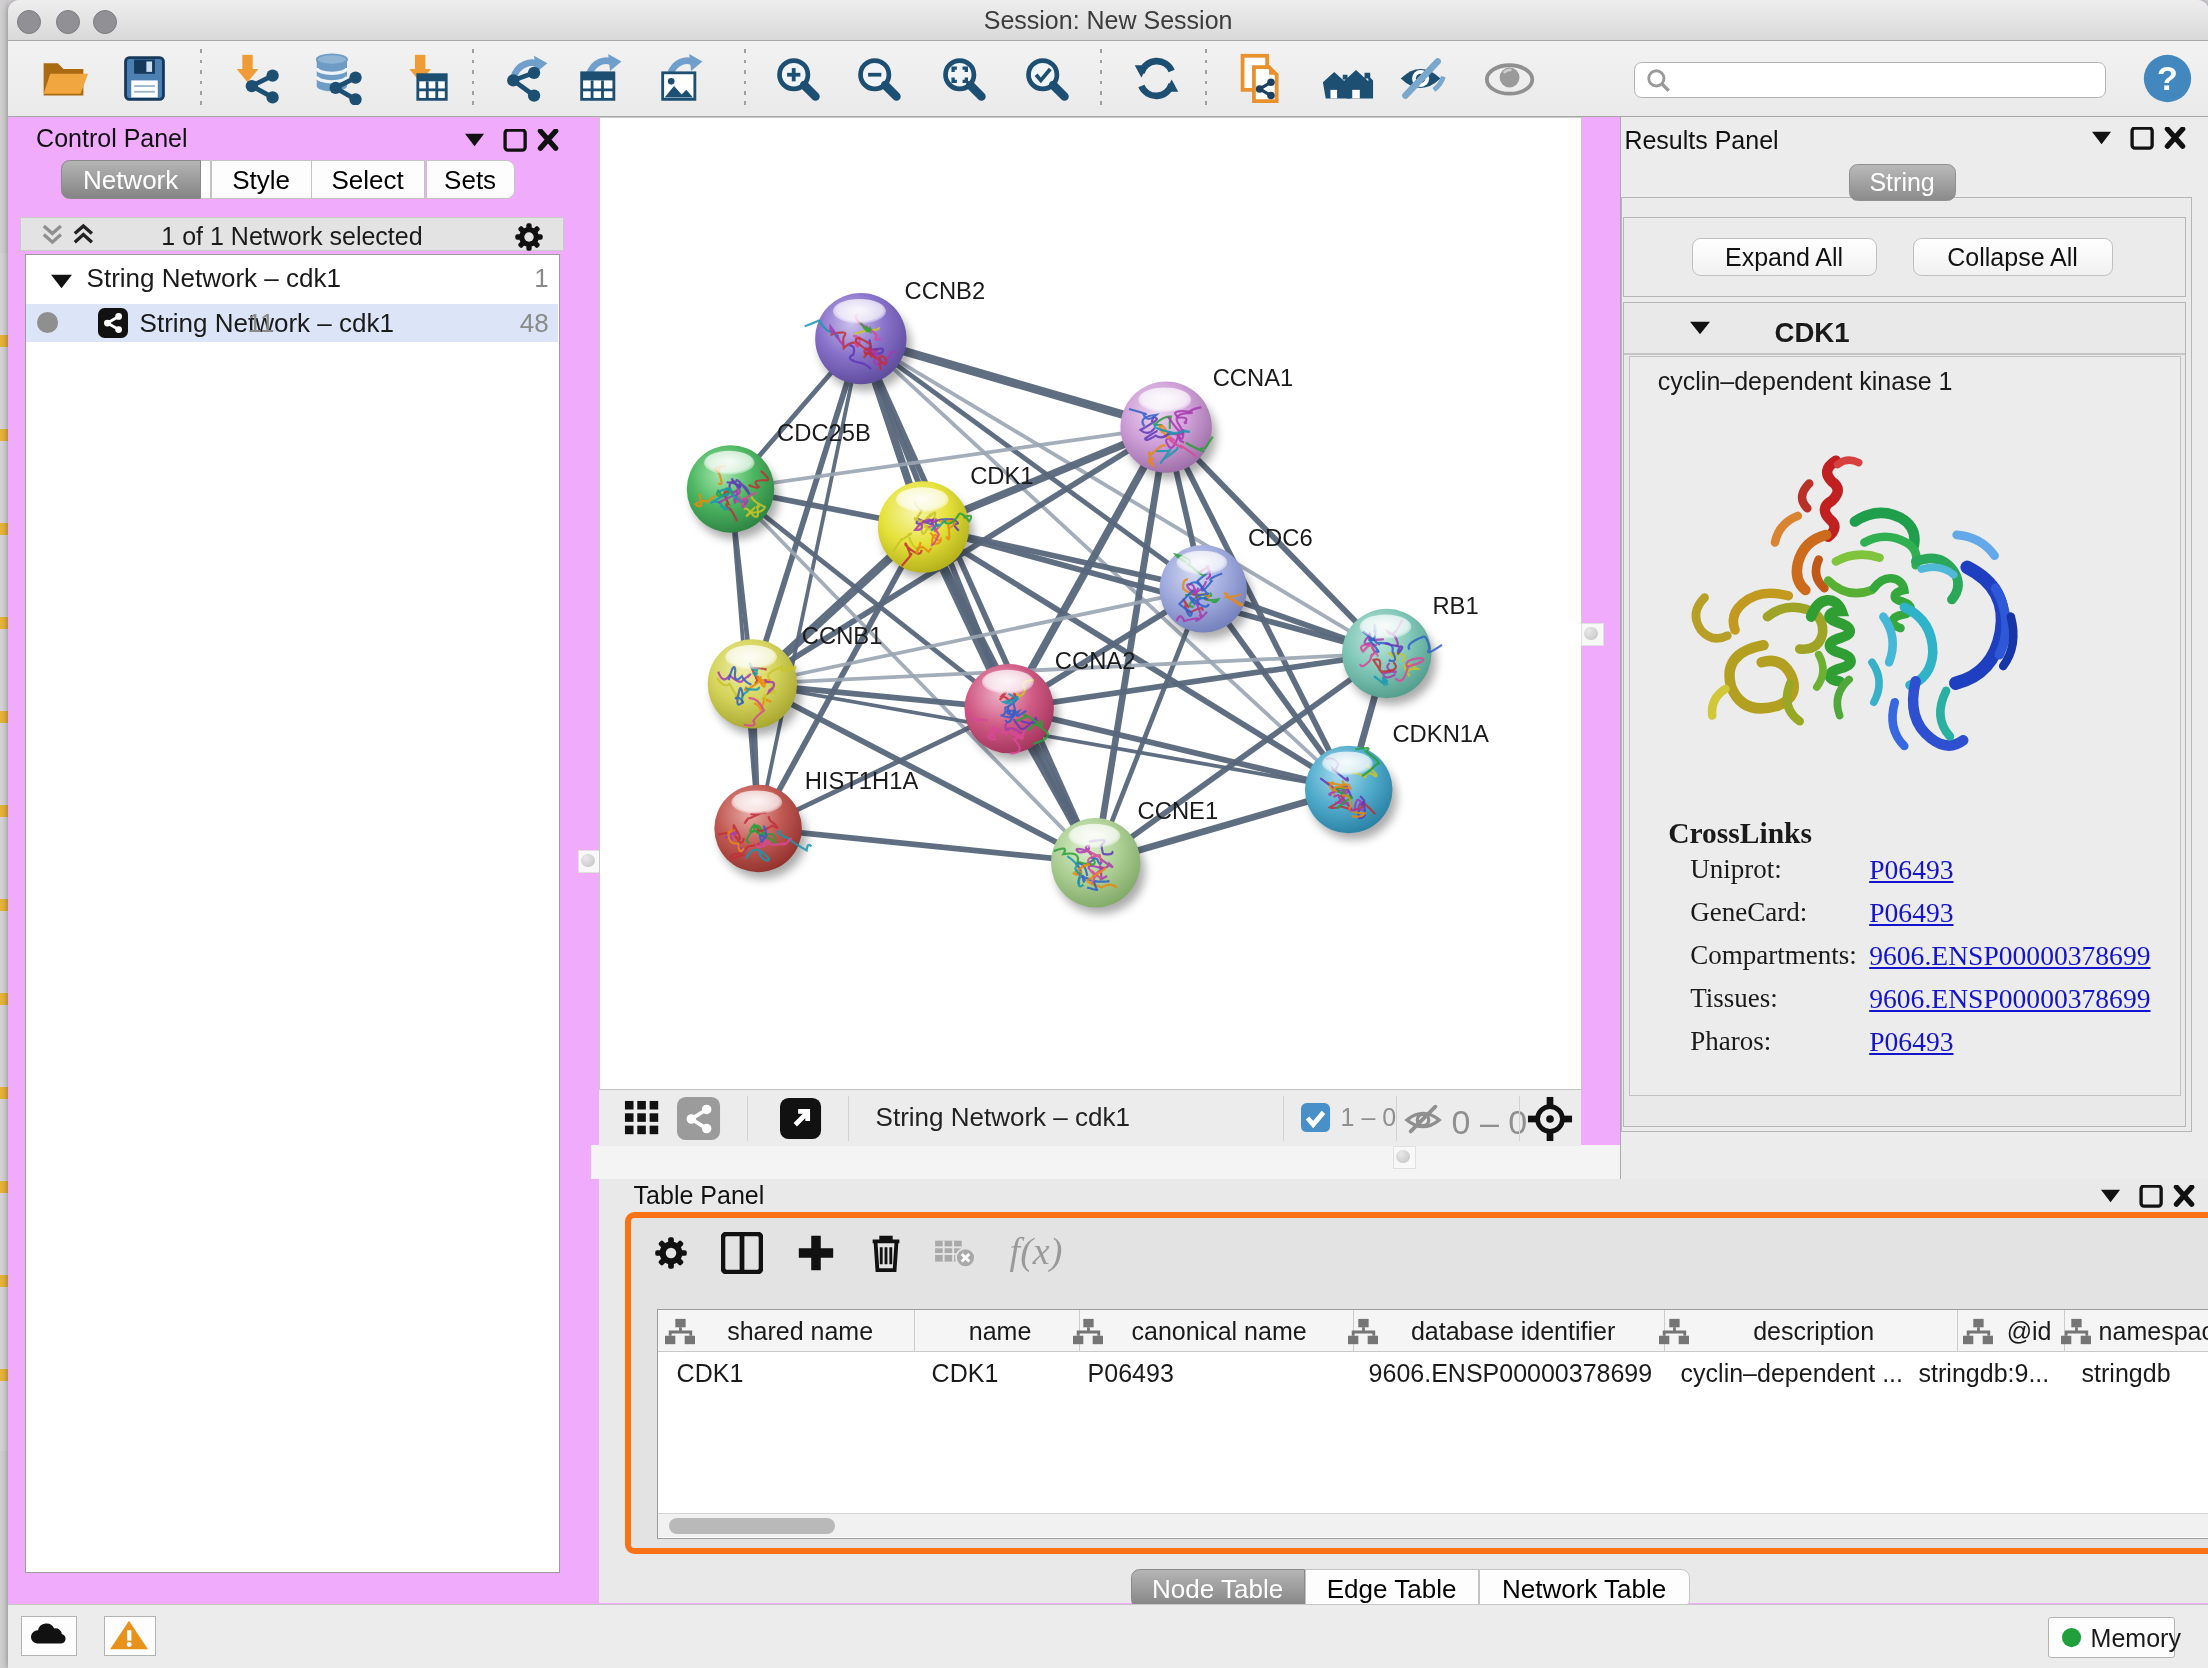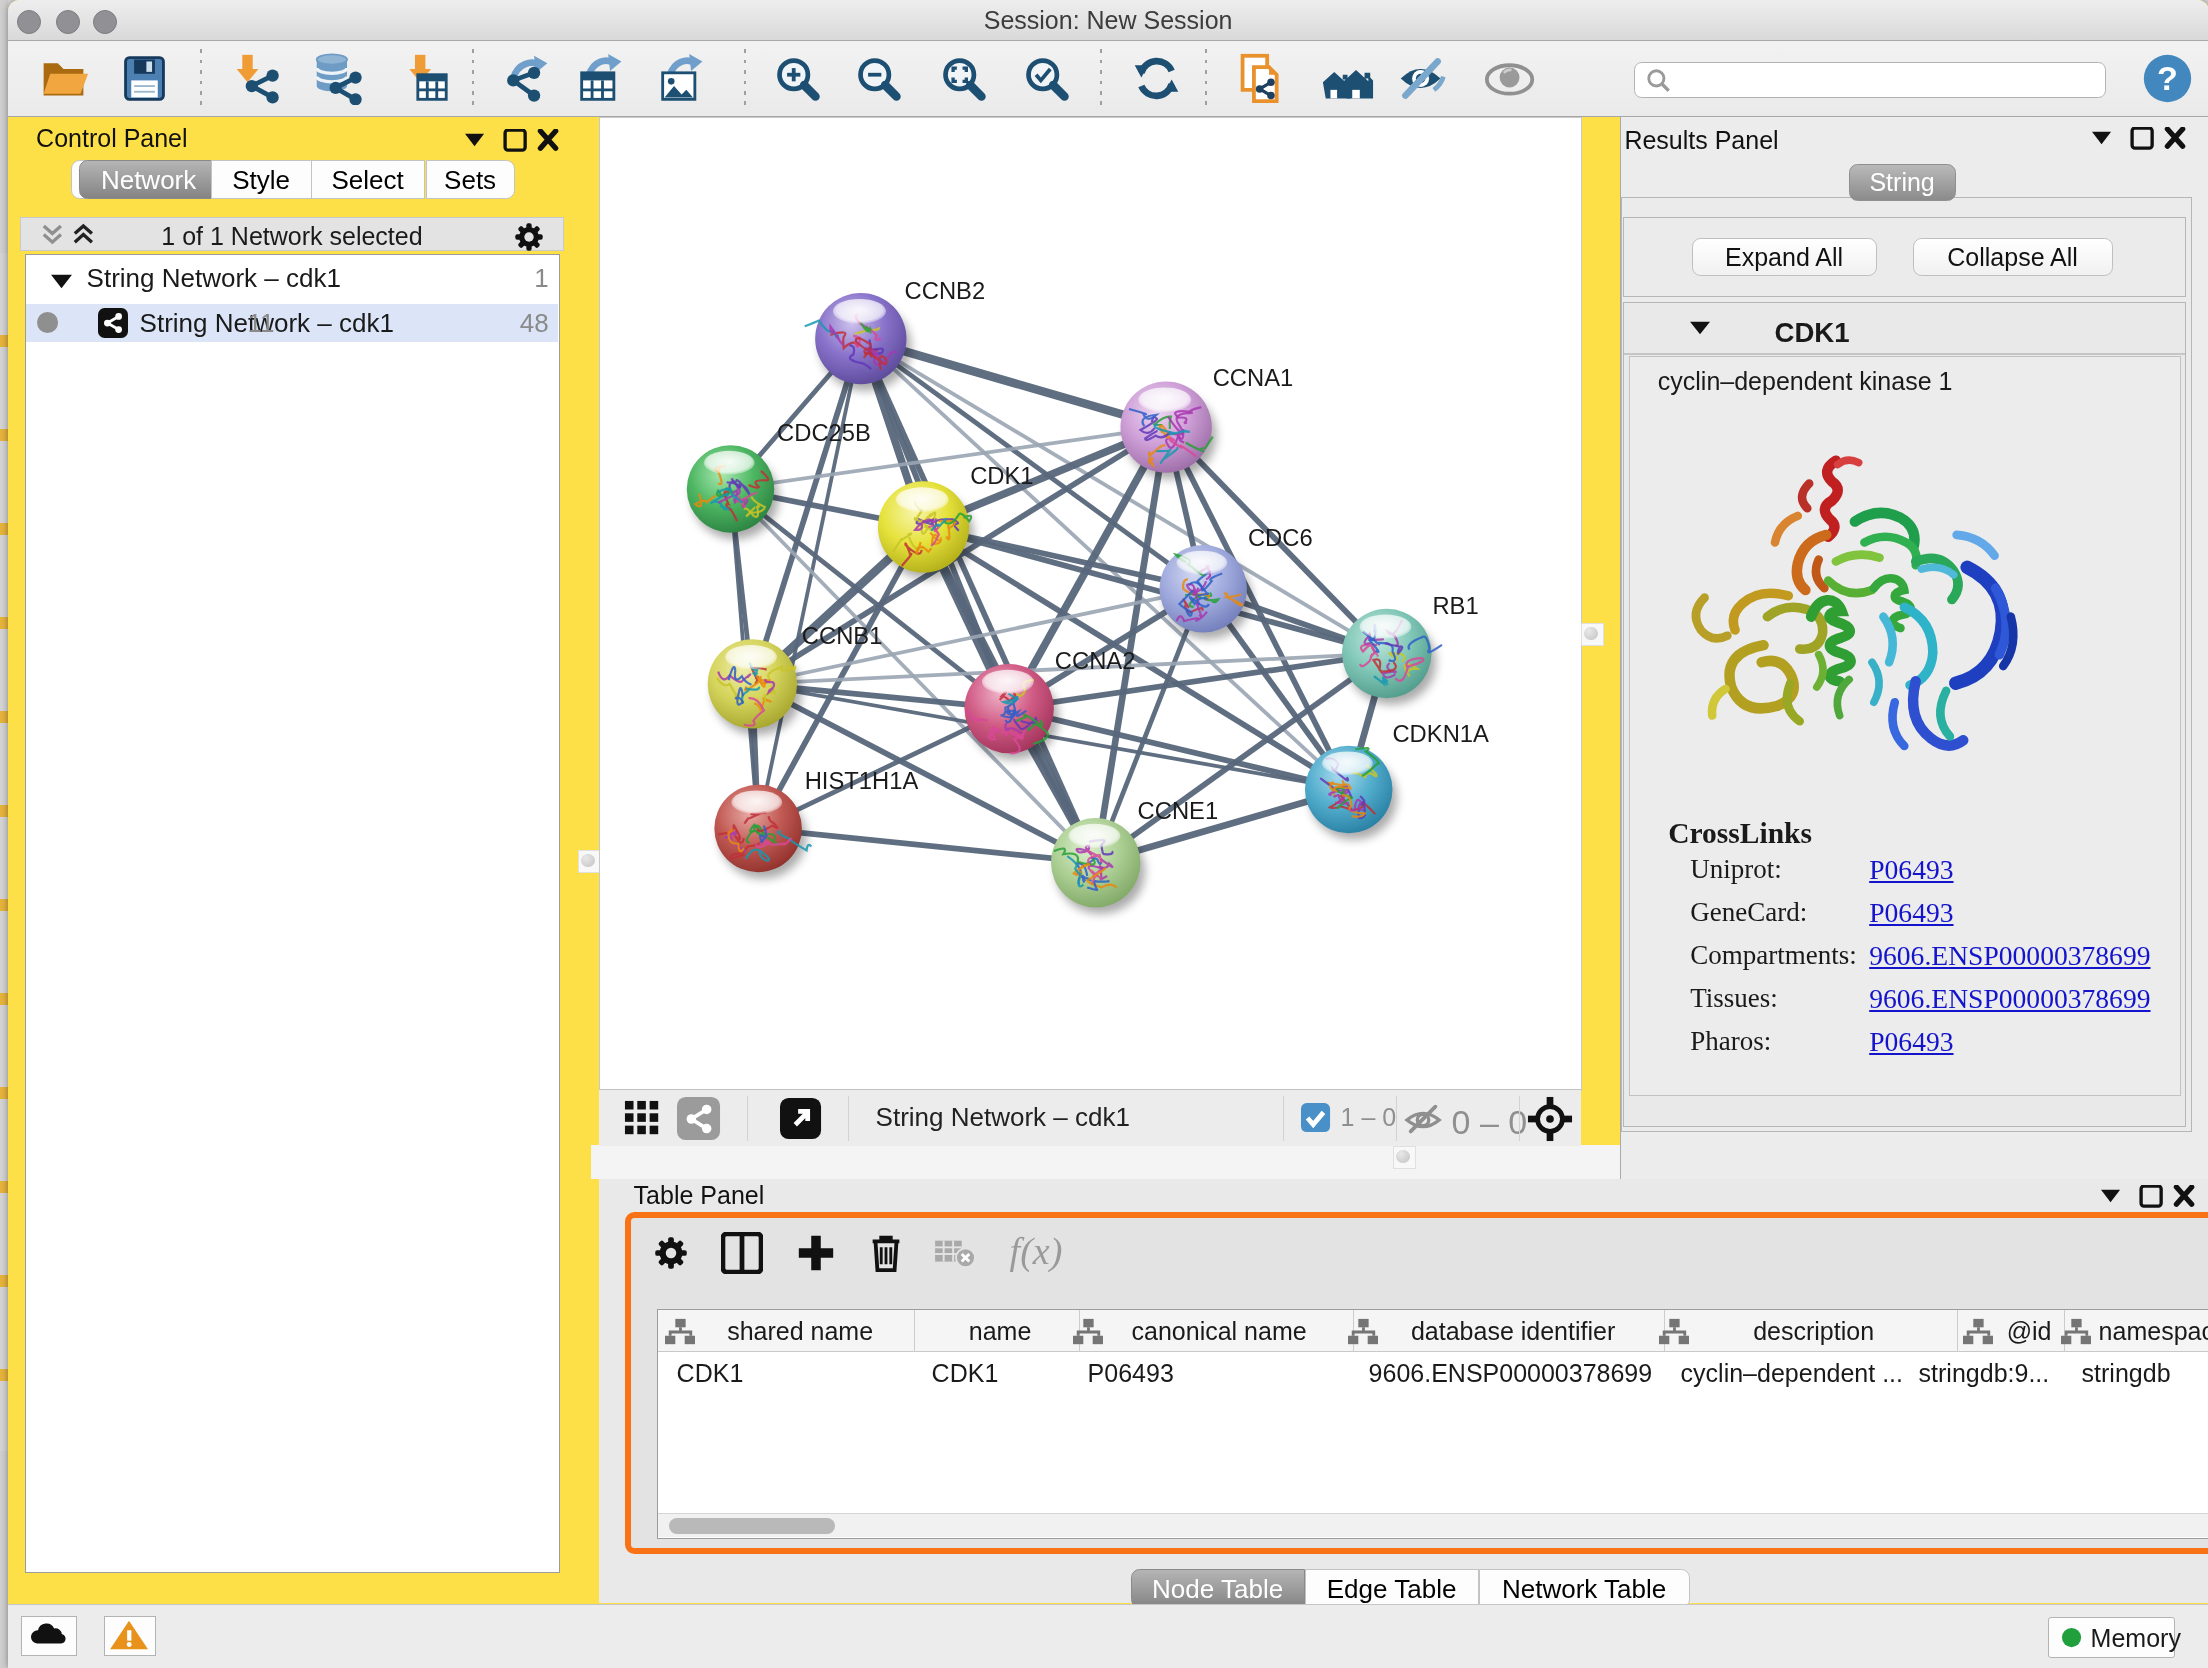--- a/index.html
+++ b/index.html
@@ -1,19 +1,19 @@
 <!DOCTYPE html>
 <html style="font-size:15px"><head><meta charset="utf-8">
 <style>
 html,body{margin:0;padding:0}
 body{width:2208px;height:1668px;position:relative;overflow:hidden;
  font-family:"Liberation Sans",sans-serif;background:#d8d8d8;}
 .abs{position:absolute}
 .t{position:absolute;white-space:nowrap;color:#1a1a1a}
-#win{position:absolute;left:7.6px;top:0;width:2201px;height:1668px;background:#fde047;
+#win{position:absolute;left:7.6px;top:0;width:2201px;height:1668px;background:#f0abfc;
  border-top-left-radius:11.4px;border-top-right-radius:11.4px;box-shadow:0 0 7.6px rgba(0,0,0,.4)}
 #titlebar{position:absolute;left:0;top:0;width:100%;height:40px;
  background:linear-gradient(#eeeeee,#d9d9d9);border-bottom:1px solid #a8a8a8;
  border-top-left-radius:11.4px;border-top-right-radius:11.4px}
 .tl{position:absolute;top:9.5px;width:22px;height:22px;border-radius:50%;
  background:#909095;border:1px solid #7c7c82}
 #toolbar{position:absolute;left:0;top:41px;width:100%;height:75px;
  background:linear-gradient(#f2f2f2,#eaeaea);border-bottom:1px solid #a6a6a6}
 .tsep{position:absolute;top:7.6px;height:61px;width:2.9px;background:repeating-linear-gradient(#9f9f9f 0 3.8px,rgba(0,0,0,0) 3.8px 10.5px)}
 .ticon{position:absolute;top:3.8px}
@@ -201,21 +201,21 @@
         </svg></div>
 </div>
 
 <div class="t panel-title" style="left:28.5px;top:124px">Control Panel</div>
 <div class="abs" style="left:457px;top:129px"><svg width="105" height="25" viewBox="0 0 110 26">
  <path d="M0 5 l20 0 -10 13 z" fill="#111"></path>
  <rect x="42" y="1" width="21" height="21" rx="3" fill="none" stroke="#111" stroke-width="3.5"></rect>
  <path d="M79 2 L95 20 M95 2 L79 20" stroke="#111" stroke-width="5.5" stroke-linecap="round"></path>
       </svg></div>
 <div class="tab" style="left:63px;top:160px;width:140px;border-radius:8.6px 0 0 8.6px"></div>
-<div class="tab tabsel" style="left:71px;top:160px;width:140px;border-radius:8.6px 0 0 8.6px">Network</div>
+<div class="tab tabsel" style="left:53px;top:160px;width:140px;border-radius:8.6px 0 0 8.6px">Network</div>
 <div class="tab" style="left:203px;top:160px;width:101px">Style</div>
 <div class="tab" style="left:303px;top:160px;width:114px">Select</div>
 <div class="tab" style="left:418px;top:160px;width:89px;border-radius:0 8.6px 8.6px 0">Sets</div>
 <div class="abs" style="left:12.4px;top:217px;width:544px;height:34px;background:#e3e3e3;border:1px solid #c9c9c9;box-sizing:border-box">
  <svg width="28.5" height="25" style="position:absolute;left:19px;top:4.8px" viewBox="0 0 30 26">
   <path d="M4 3 l9 8 9-8 M4 12 l9 8 9-8" fill="none" stroke="#8f8f8f" stroke-width="3.5"></path>
       </svg>
  <svg width="28.5" height="25" style="position:absolute;left:50px;top:4.8px" viewBox="0 0 30 26">
   <path d="M4 11 l9-8 9 8 M4 20 l9-8 9 8" fill="none" stroke="#222" stroke-width="3.5"></path>
       </svg>

